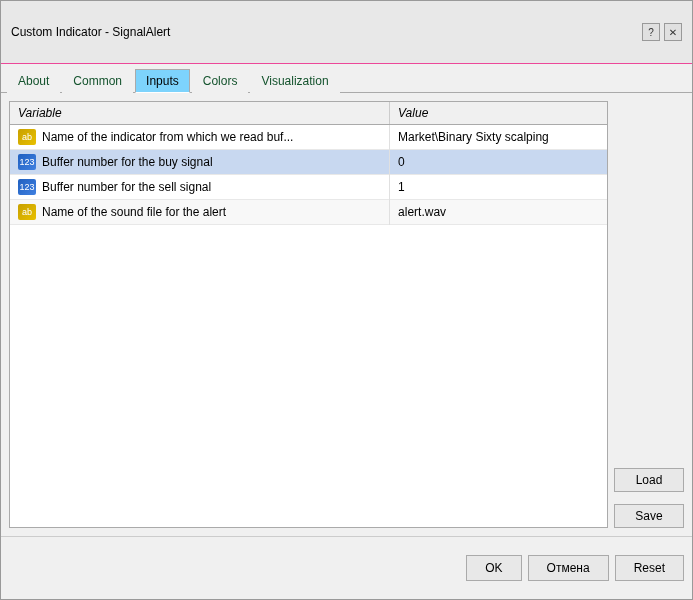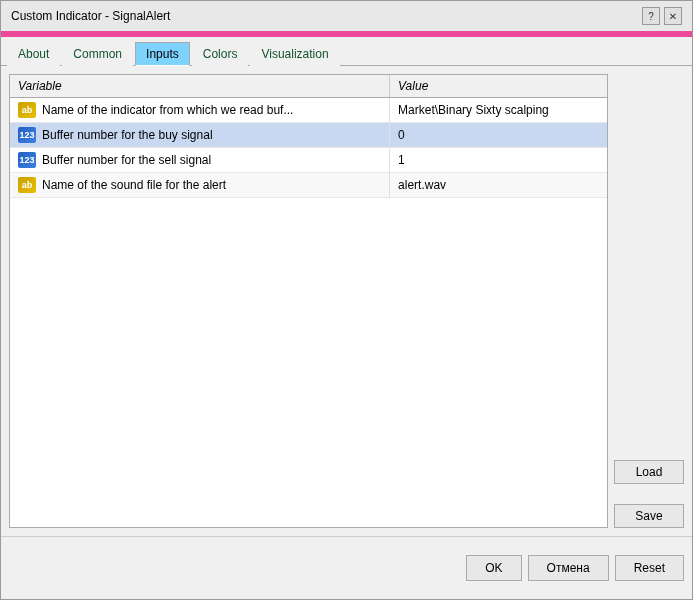--- a/index.html
+++ b/index.html
@@ -17,22 +17,22 @@
       width: 693px;
       height: 600px;
       background: #f0f0f0;
       border: 1px solid #999;
       box-shadow: 2px 2px 8px rgba(0,0,0,0.3);
       display: flex;
       flex-direction: column;
     }
     .title-bar {
       background: #e8e8e8;
-      border-bottom: 6px solid #ec4899;
-      padding: 6px 10px;
+      border-bottom: 1px solid #ec4899;
+      padding: 22px 10px;
       display: flex;
       align-items: center;
       justify-content: space-between;
       min-height: 28px;
     }
     .title-text {
       font-size: 12px;
       color: #000;
     }
     .title-controls {
@@ -116,21 +116,21 @@
       align-items: center;
       gap: 6px;
     }
     .var-icon {
       width: 18px;
       height: 16px;
       display: inline-flex;
       align-items: center;
       justify-content: center;
       font-size: 9px;
-      font-weight: bold;
+      font-weight: normal;
       color: #fff;
       border-radius: 2px;
       flex-shrink: 0;
     }
     .icon-ab { background: linear-gradient(135deg, #c8a000, #e8c000); }
     .icon-123 { background: linear-gradient(135deg, #2060c0, #4080e0); }
     .bottom-bar {
       padding: 18px 8px;
       display: flex;
       justify-content: space-between;
@@ -164,21 +164,21 @@
       display: flex;
       flex-direction: row;
       gap: 0;
       padding: 8px;
       overflow: hidden;
     }
     .side-buttons {
       display: flex;
       flex-direction: column;
       justify-content: flex-end;
-      gap: 20px;
+      gap: 12px;
       padding-left: 6px;
     }
   </style>
 </head>
 <body>
 
 <div class="dialog">
 
   <div class="title-bar">
     <span class="title-text">Custom Indicator - SignalAlert</span>

